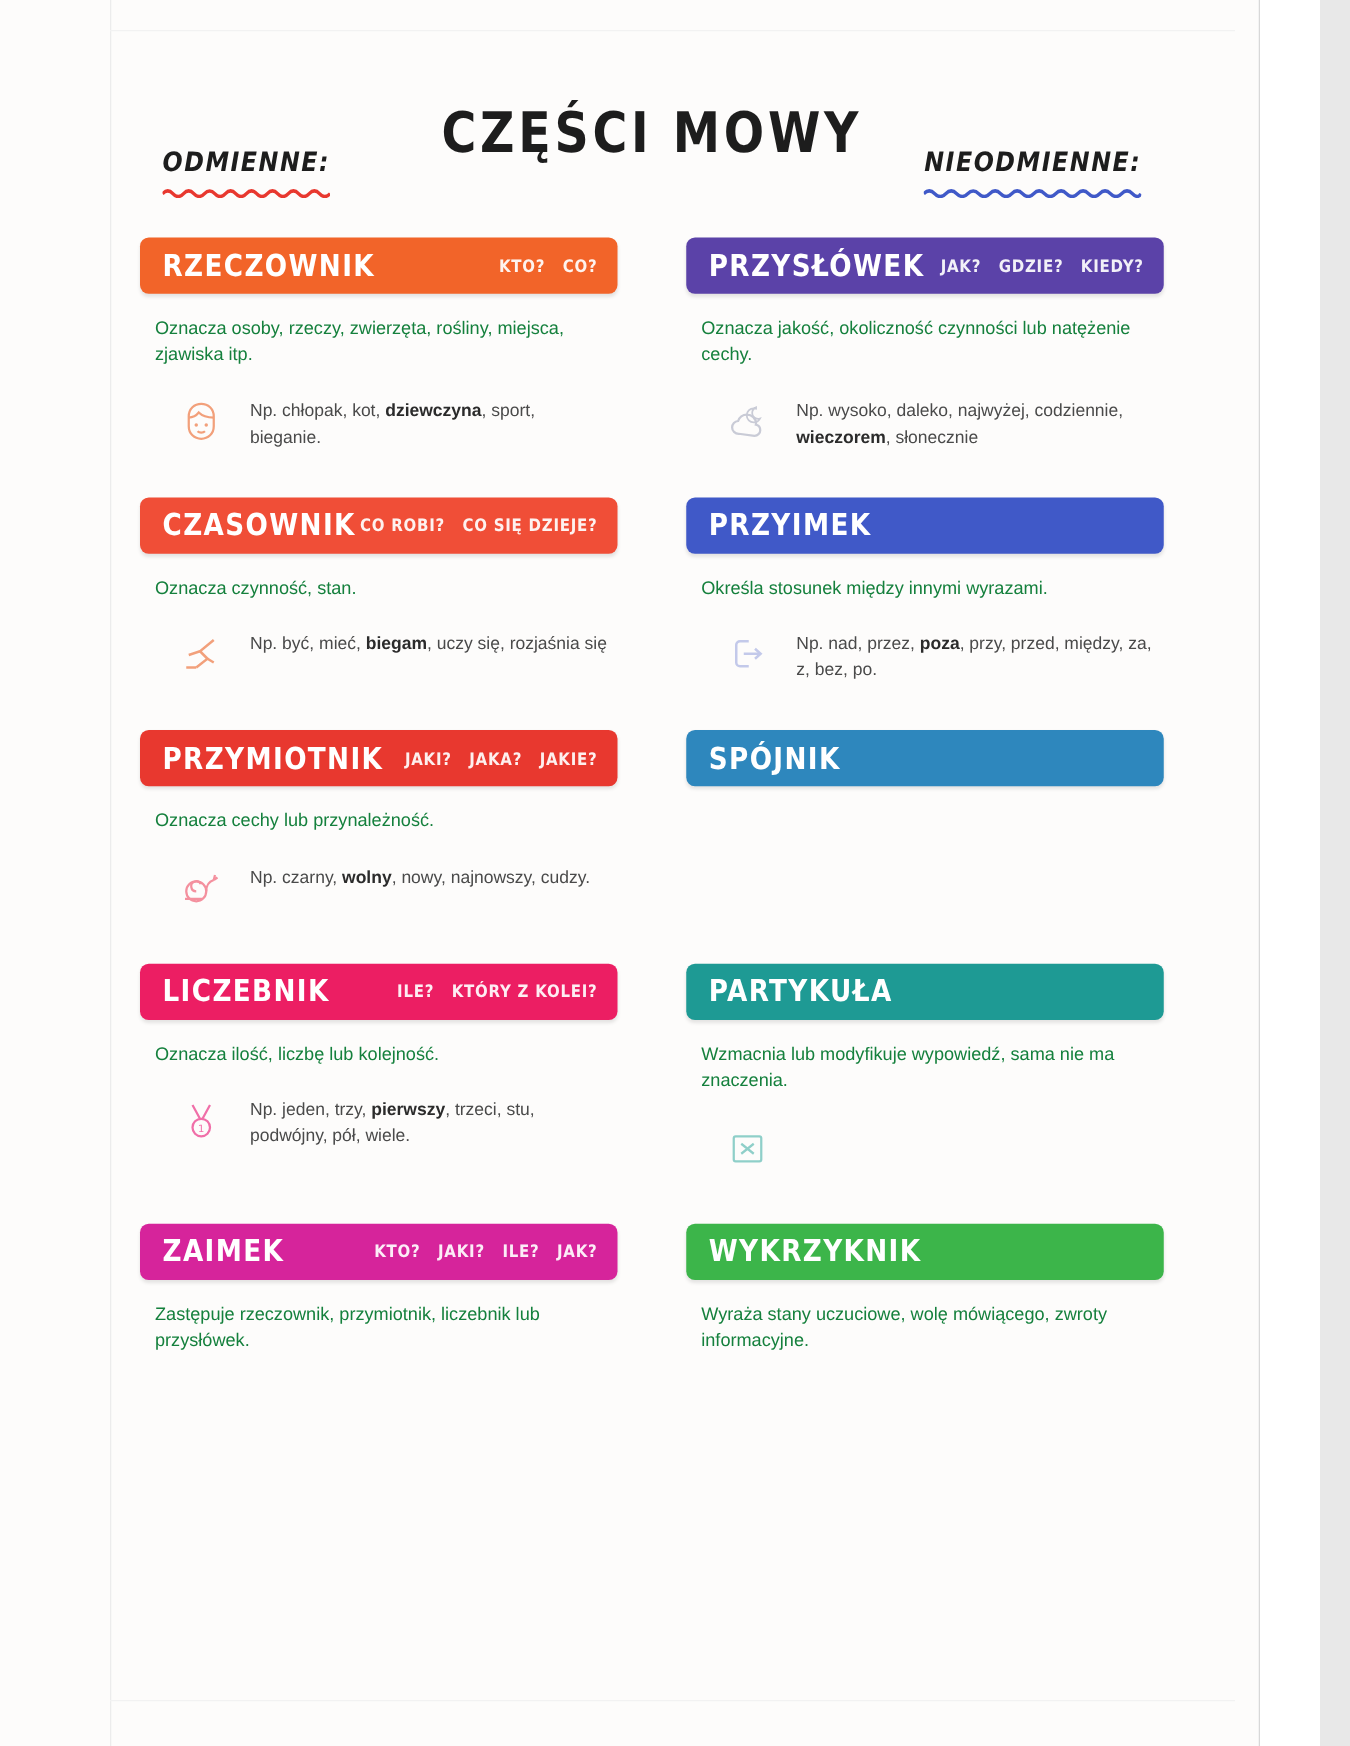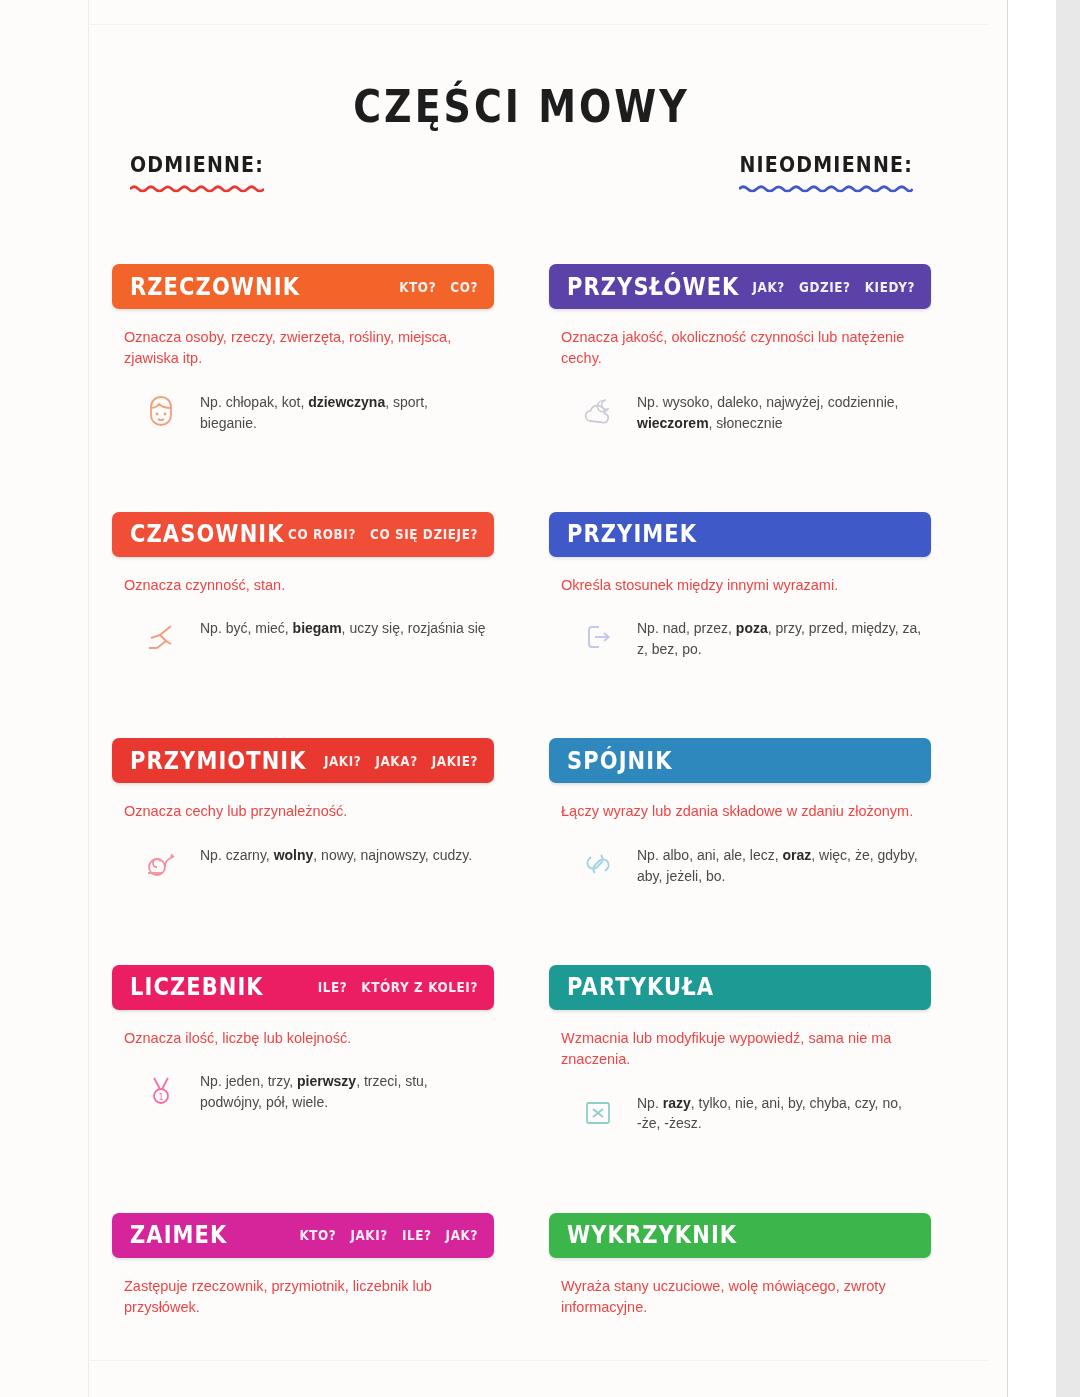--- a/index.html
+++ b/index.html
@@ -70,21 +70,21 @@
     letter-spacing: 3px;
     color: #1d1d1d;
     padding-top: 68px;
     transform: scaleY(1.18);
     transform-origin: center top;
   }
 
   .group-row {
     position: relative;
     height: 74px;
-    margin-top: 34px;
+    font-style: italic;
   }
   .group-label {
     position: absolute;
     font-family: "DejaVu Sans", sans-serif;
     font-weight: 700;
     font-size: 19px;
     letter-spacing: 1.2px;
     color: #1d1d1d;
     transform: scaleY(1.12);
     transform-origin: left top;
@@ -114,21 +114,20 @@
 
   .card-header {
     position: relative;
     display: flex;
     align-items: center;
     justify-content: space-between;
     height: 45px;
     border-radius: 7px;
     padding: 0 16px 0 18px;
     box-shadow: 0 2px 3px rgba(0,0,0,0.10);
-    margin-top: 40px;
   }
   .card-title {
     font-family: "DejaVu Sans", sans-serif;
     font-weight: 700;
     font-size: 21px;
     letter-spacing: 1.1px;
     color: #ffffff;
     transform: scaleY(1.15);
     transform-origin: left center;
     white-space: nowrap;
@@ -145,21 +144,21 @@
     transform-origin: right center;
     white-space: nowrap;
   }
 
   .card-body {
     padding: 18px 6px 0 12px;
   }
   .card-desc {
     font-size: 14.5px;
     line-height: 1.48;
-    color: #ef4444;
+    color: #15803d;
     max-width: 400px;
   }
 
   .example-row {
     display: flex;
     align-items: flex-start;
     gap: 16px;
     margin-top: 18px;
     padding-left: 14px;
   }
@@ -338,34 +337,20 @@
             </span>
           </div>
         </div>
       </div>
 
       <div class="card">
         <div class="card-header" style="background:#2E87BD">
           <span class="card-title">SPÓJNIK</span>
           <span class="card-questions"></span>
         </div>
-        <div class="card-body">
-          <p class="card-desc">Łączy wyrazy lub zdania składowe w zdaniu złożonym.</p>
-          <div class="example-row">
-            <span class="example-icon">
-              <svg width="42" height="42" viewBox="0 0 42 42" fill="none" stroke="#9FD4E6" stroke-width="1.8">
-                <path d="M24 12a5.5 5.5 0 0 1 0 8l-4 4a5.5 5.5 0 0 1-8-8l2-2"></path>
-                <path d="M18 30a5.5 5.5 0 0 1 0-8l4-4a5.5 5.5 0 0 1 8 8l-2 2"></path>
-              </svg>
-            </span>
-            <span class="example-text">
-              <span>Np. albo, ani, ale, lecz, </span><b>oraz</b><span>, więc, że, gdyby, aby, jeżeli, bo.</span>
-            </span>
-          </div>
-        </div>
       </div>
 
       <div class="card">
         <div class="card-header" style="background:#EC1E63">
           <span class="card-title">LICZEBNIK</span>
           <span class="card-questions">
             <span>ILE?</span>
             <span>KTÓRY Z KOLEI?</span>
           </span>
         </div>
@@ -393,23 +378,20 @@
         </div>
         <div class="card-body">
           <p class="card-desc">Wzmacnia lub modyfikuje wypowiedź, sama nie ma znaczenia.</p>
           <div class="example-row">
             <span class="example-icon">
               <svg width="42" height="42" viewBox="0 0 42 42" fill="none" stroke="#8FCFC9" stroke-width="1.8">
                 <rect x="10" y="12" width="22" height="20" rx="1.5"></rect>
                 <path d="M16 18l10 8M26 18l-10 8"></path>
               </svg>
             </span>
-            <span class="example-text">
-              <span>Np. </span><b>razy</b><span>, tylko, nie, ani, by, chyba, czy, no, -że, -żesz.</span>
-            </span>
           </div>
         </div>
       </div>
 
       <div class="card">
         <div class="card-header" style="background:#D6249B">
           <span class="card-title">ZAIMEK</span>
           <span class="card-questions">
             <span>KTO?</span>
             <span>JAKI?</span>

